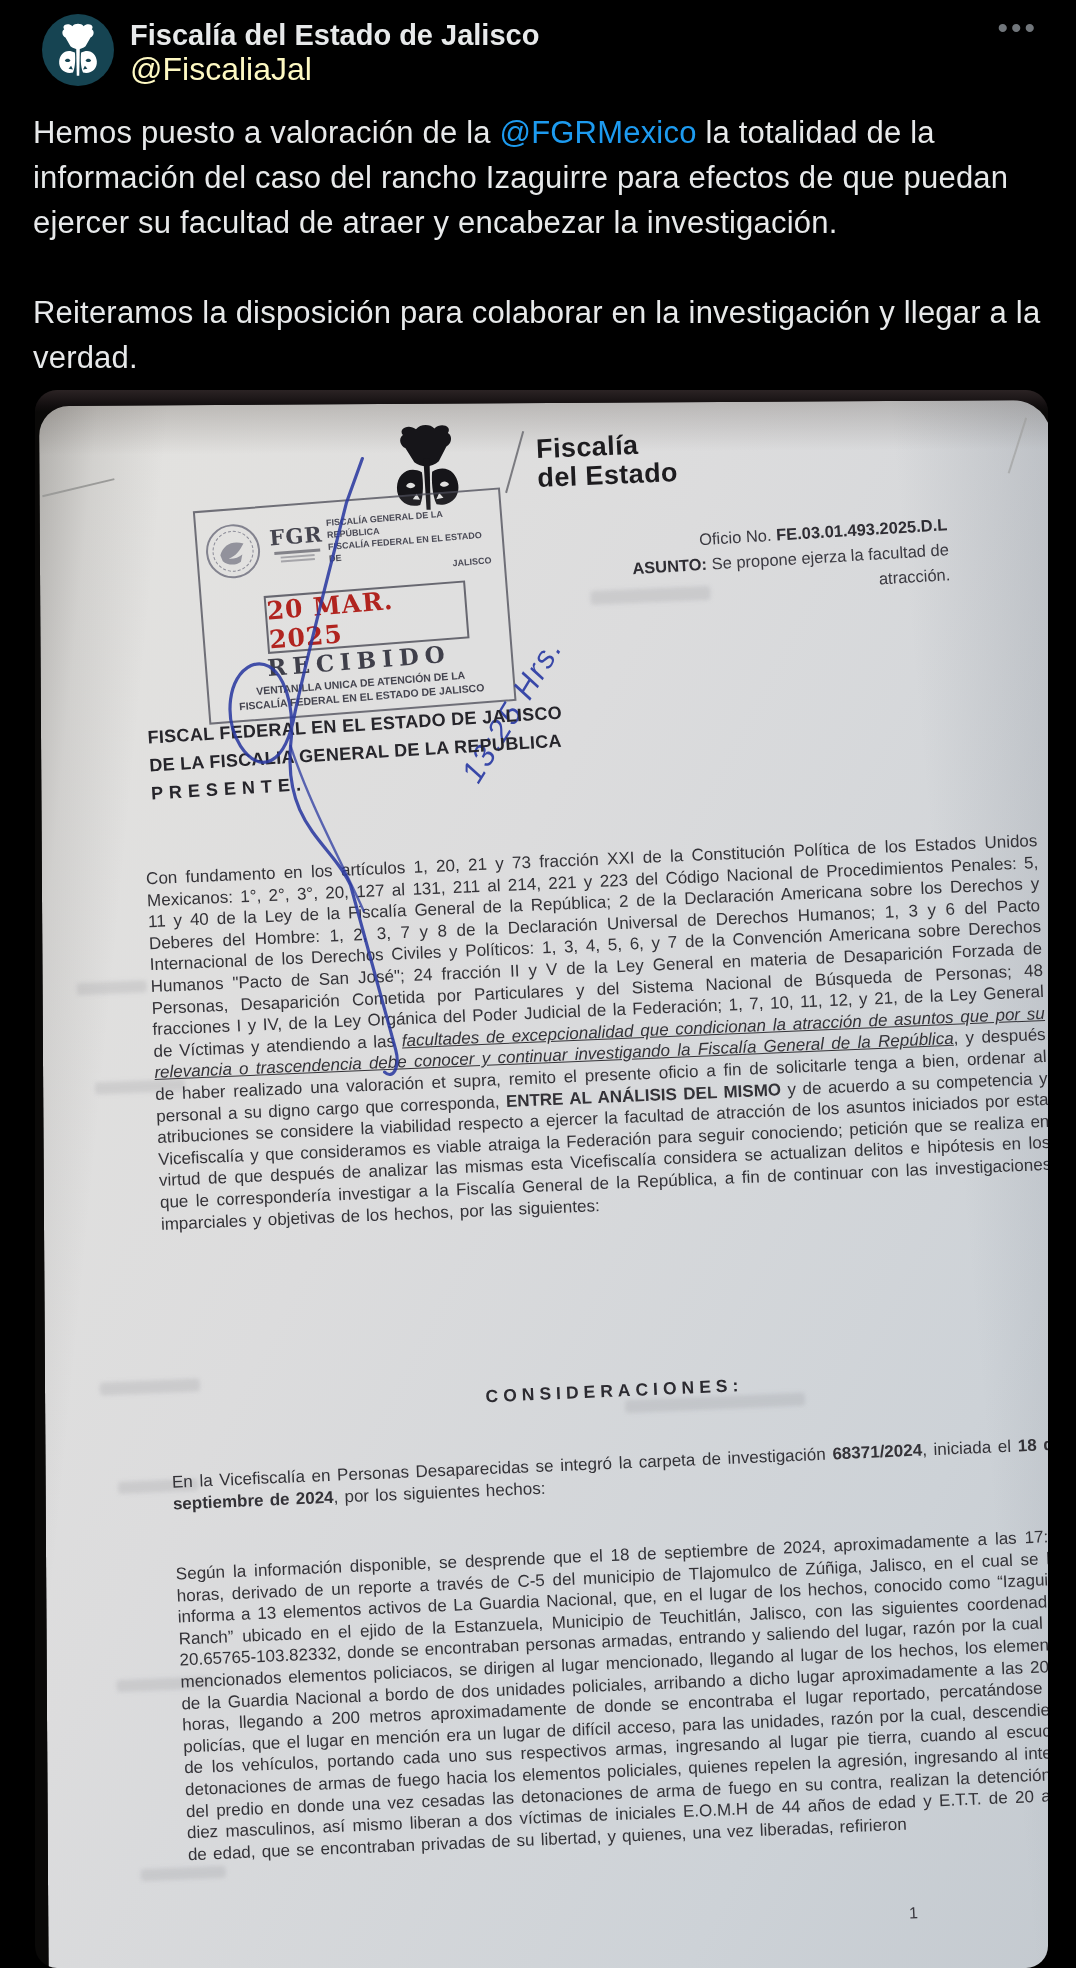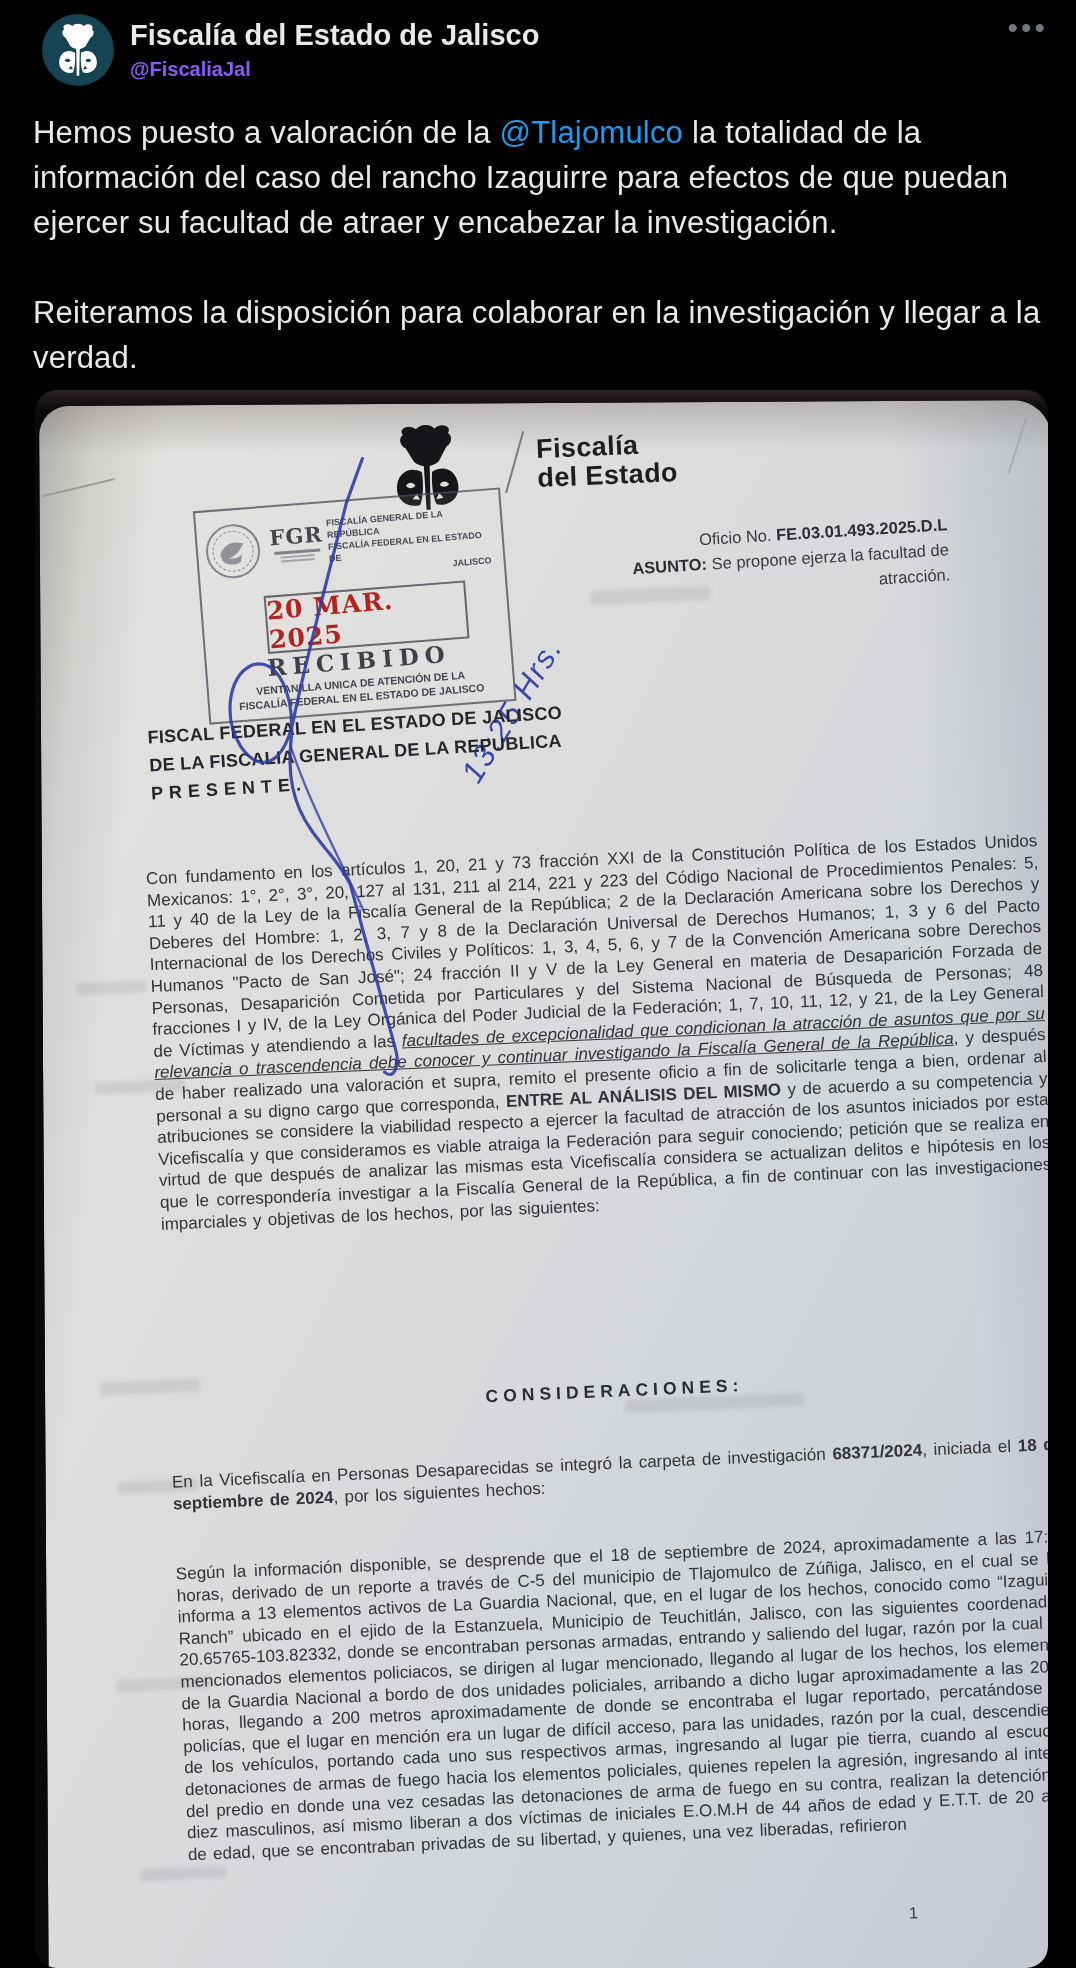--- a/index.html
+++ b/index.html
@@ -1,22 +1,22 @@
 <!DOCTYPE html>
 <html><head>
 <meta charset="utf-8">
 <style>
   html,body{margin:0;padding:0;background:#000;}
   body{width:1076px;height:1968px;overflow:hidden;font-family:"Liberation Sans",sans-serif;position:relative;}
   .tweet{color:#e7e9ea;}
-  .tw-header{display:flex;align-items:flex-start;padding:14px 20px 0 42px;}
+  .tw-header{display:flex;align-items:flex-start;padding:14px 30px 0 42px;}
   .avatar{width:72px;height:72px;border-radius:50%;background:#164452;display:flex;align-items:center;justify-content:center;flex:0 0 auto;cursor:pointer;}
   .names{margin-left:16px;flex:1 1 auto;padding-top:4px;}
   .author-name{font-size:29px;font-weight:bold;line-height:34px;color:#e7e9ea;}
-  .author-handle{font-size:20px;line-height:34px;color:#8b5cf6;font-weight:bold;}
+  .author-handle{font-size:32px;line-height:34px;color:#fef9c3;}
   .more-btn{color:#71767b;font-size:30px;letter-spacing:3px;padding:4px 8px;cursor:pointer;line-height:20px;}
   .tw-text{padding:0 33px;font-size:31px;line-height:45px;letter-spacing:.2px;}
   .tw-text p{margin:24px 0 0 0;}
   .tw-text p+p{margin-top:45px;}
   .mention{color:#1d9bf0;text-decoration:none;cursor:pointer;}
   
   .card{position:absolute;left:35px;top:390px;width:1013px;height:1578px;border-radius:22px;overflow:hidden;background:#0a0908;cursor:pointer;}
   .card .topband{position:absolute;left:0;top:0;right:0;height:22px;background:linear-gradient(180deg,#2b2324 0%,#120e0f 70%,#0a0908 100%);}
   .paper{position:absolute;left:9px;top:13px;right:-8px;height:1640px;border-radius:30px 38px 0 0;
     background:
@@ -77,21 +77,21 @@
       </svg>
     </div>
     <div class="names">
       <div class="author-name">Fiscalía del Estado de Jalisco</div>
       <div class="author-handle">@FiscaliaJal</div>
     </div>
     <div class="more-btn">•••</div>
   </div>
 
   <div class="tw-text">
-    <p><span>Hemos puesto a valoración de la </span><a class="mention">@Tlajomulco</a><span> la totalidad de la información del caso del rancho Izaguirre para efectos de que puedan ejercer su facultad de atraer y encabezar la investigación.</span></p>
+    <p><span>Hemos puesto a valoración de la </span><a class="mention">@FGRMexico</a><span> la totalidad de la información del caso del rancho Izaguirre para efectos de que puedan ejercer su facultad de atraer y encabezar la investigación.</span></p>
     <p>Reiteramos la disposición para colaborar en la investigación y llegar a la verdad.</p>
   </div>
 </div>
 
 <div class="card">
   <div class="topband"></div>
   <div class="paper">
     <div class="doc">
 
       <div class="ghost" style="left:560px;top:190px;width:120px;height:14px;"></div>

